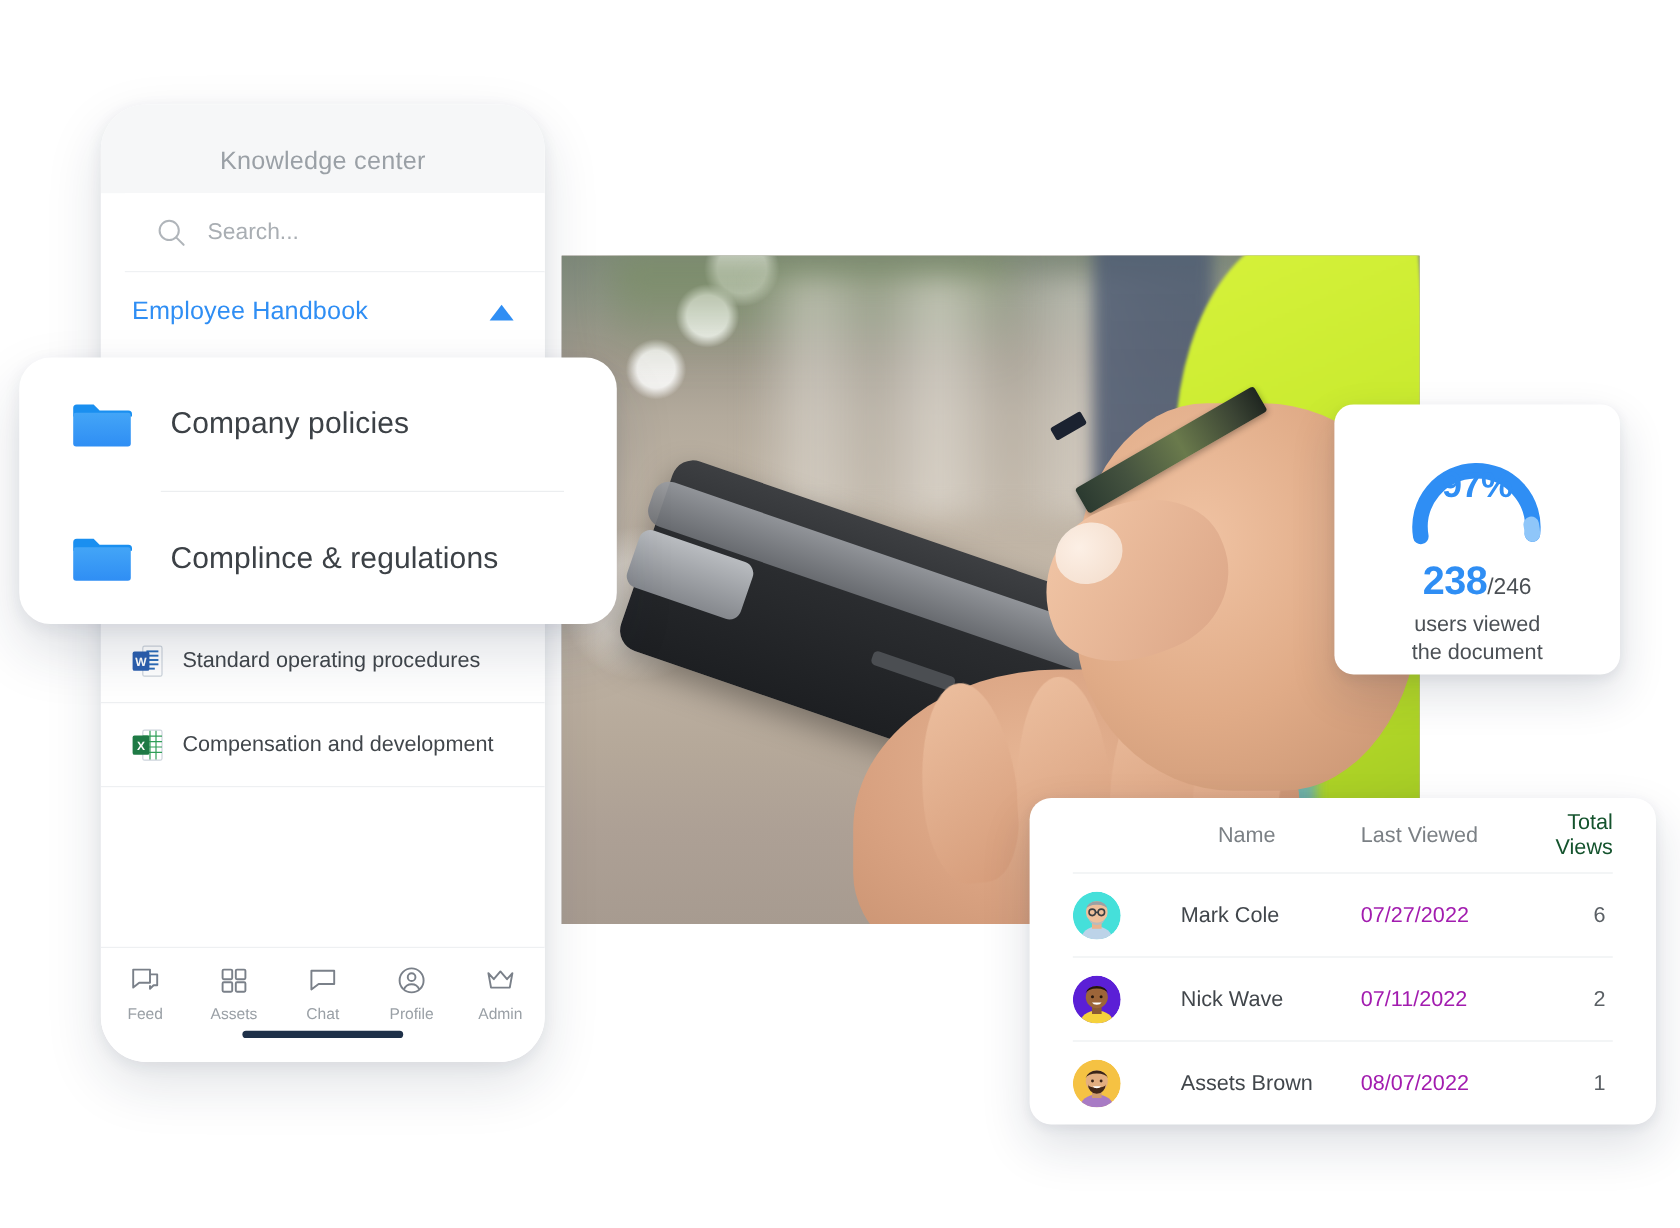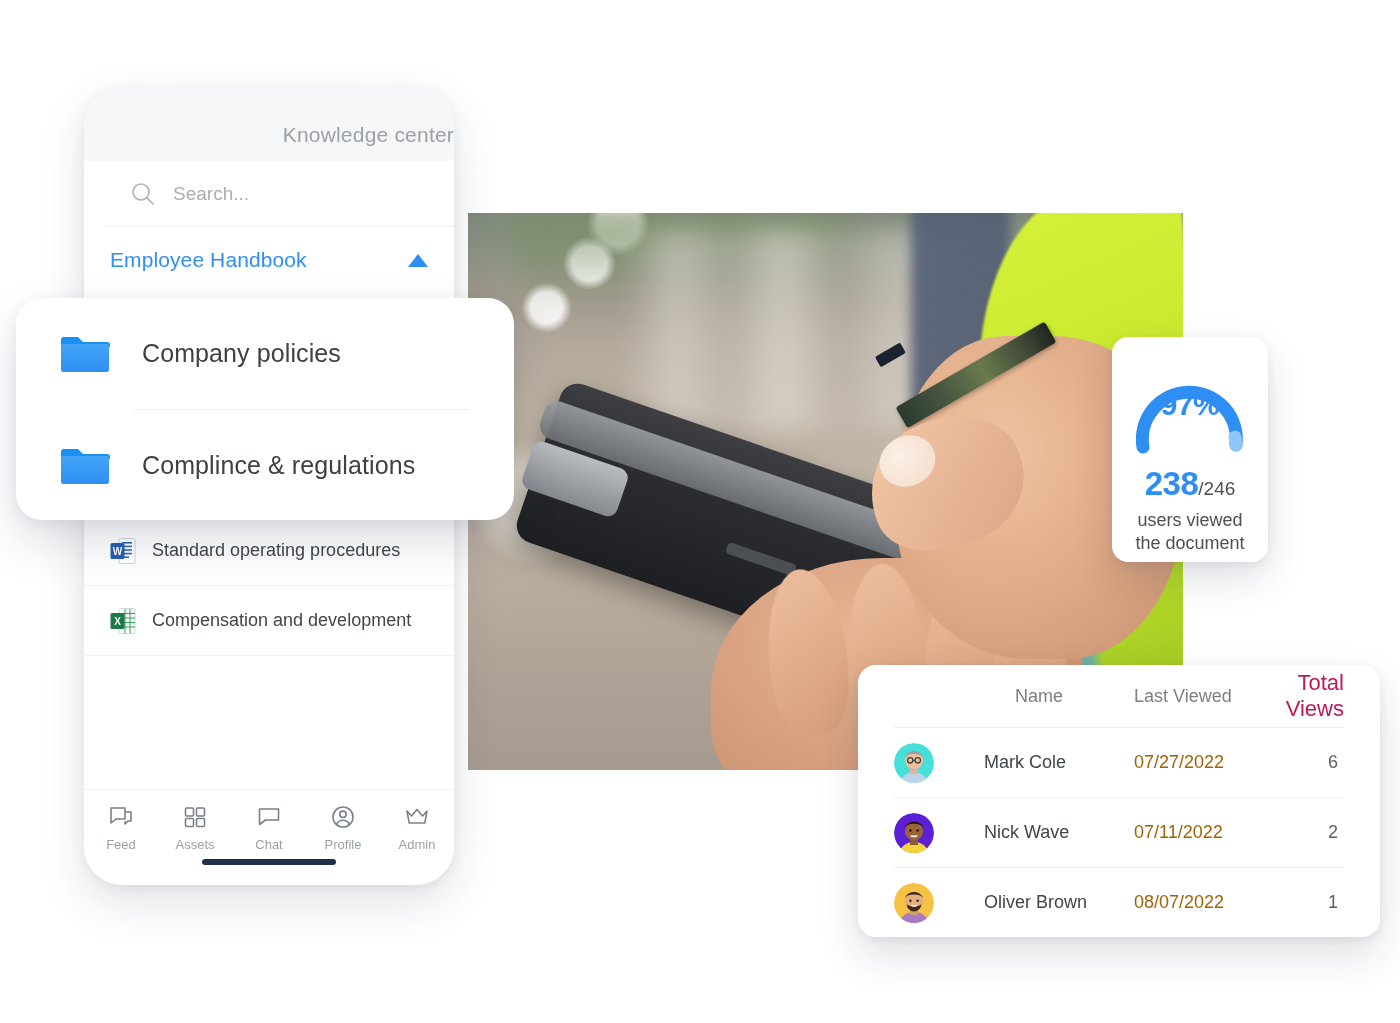--- a/index.html
+++ b/index.html
@@ -136,21 +136,21 @@
 
   
   .phone {
     position:absolute; left:84px; top:87px; width:370px; height:798px;
     background:#ffffff; border-radius:38px;
     box-shadow:0 18px 46px rgba(24,38,64,.13), 0 3px 12px rgba(24,38,64,.07);
     overflow:hidden;
   }
   .phone-header {
     height:74px; background:#f6f7f8;
-    display:flex; align-items:flex-end; justify-content:flex-end;
+    display:flex; align-items:flex-end; justify-content:center;
     padding-bottom:14px;
   }
   .phone-title { font-size:21px; color:#9aa0a6; letter-spacing:.2px; }
 
   .searchbar {
     height:66px; background:#fff; display:flex; align-items:center;
     padding:0 26px; border-bottom:1px solid #eceef0;margin-left:20px;
   }
   .search-icon { width:26px; height:26px; flex:0 0 26px; margin-right:17px; }
   .search-ph { font-size:19px; color:#a9aeb3; }
@@ -195,21 +195,21 @@
     box-shadow:0 22px 48px rgba(24,38,64,.15), 0 4px 14px rgba(24,38,64,.07);
     padding:0 44px;
   }
   .folder-row { height:111px; display:flex; align-items:center; }
   .folder-div { height:1px; background:#eceef0; margin-left:74px; }
   .folder-ico { width:50px; height:40px; margin-right:32px; flex:0 0 50px; }
   .folder-lbl { font-size:25px; color:#3c4146; letter-spacing:.1px; }
 
   
   .gauge-card {
-    position:absolute; left:1112px; top:337px; width:156px; height:225px;
+    position:absolute; left:1112px; top:337px; width:238px; height:225px;
     background:#fff; border-radius:16px;
     box-shadow:0 16px 38px rgba(24,38,64,.14), 0 3px 10px rgba(24,38,64,.07);
     display:flex; flex-direction:column; align-items:center;
     padding-top:22px;
   }
   .gauge-wrap { position:relative; width:122px; height:92px; }
   .gauge-pct {
     position:absolute; left:0; right:0; top:29px; text-align:center;
     font-size:30px; font-weight:bold; color:#2f8ef4; letter-spacing:-.5px;
   }
@@ -221,31 +221,31 @@
   
   .table-card {
     position:absolute; left:858px; top:665px; width:522px; height:272px;
     background:#fff; border-radius:18px;
     box-shadow:0 18px 42px rgba(24,38,64,.14), 0 3px 10px rgba(24,38,64,.07);
     padding:0 36px;
   }
   .thead { display:flex; align-items:center; height:62px; }
   .tcol-name { flex:0 0 240px; font-size:18px; color:#7b8085; padding-left:50px;text-align:center; }
   .tcol-last { flex:0 0 150px; font-size:18px; color:#7b8085; text-align:left; }
-  .tcol-tot  { flex:1; font-size:22px; color:#be185d; text-align:right; }
+  .tcol-tot  { flex:1; font-size:18px; color:#14532d; text-align:right; }
   .trow {
     display:flex; align-items:center; height:70px; border-top:1px solid #eceef0;
   }
   .tname-cell { flex:0 0 240px; display:flex; align-items:center;gap:32px; }
   .avatar {
     width:40px; height:40px; border-radius:50%; margin-right:18px; flex:0 0 40px;
     overflow:hidden; position:relative;
   }
   .tname { font-size:18px; color:#41464b; }
-  .tlast { flex:0 0 150px; font-size:18px; color:#a16207; }
+  .tlast { flex:0 0 150px; font-size:18px; color:#a21caf; }
   .ttot  { flex:1; font-size:18px; color:#5b6065; text-align:right; padding-right:6px; }
 </style>
 </head>
 <body>
 
 <div id="stage">
 
   <div class="photo">
     <div class="bg"></div>
     <div class="greenery"></div>
@@ -513,20 +513,20 @@
             <circle cx="20" cy="18" r="9.2" fill="#e3ae80"></circle>
             <path d="M10.6 15.5 a9.6 8 0 0 1 18.8 0 a9.6 5 0 0 0 -18.8 0 z" fill="#3a2418"></path>
             <path d="M12.6 20.5 a7.4 8 0 0 0 14.8 0 a7.4 3 0 0 1 -14.8 0 z" fill="#44291a"></path>
             <g fill="#3a2418">
                 <circle cx="16.4" cy="17.8" r="1.2"></circle>
                 <circle cx="23.6" cy="17.8" r="1.2"></circle>
               </g>
             <path d="M16.6 22.2 a3.6 2.4 0 0 0 6.8 0 z" fill="#fff"></path>
           </svg>
         </span>
-        <span class="tname">Oliver Brown</span>
+        <span class="tname">Assets Brown</span>
       </div>
       <div class="tlast">08/07/2022</div>
       <div class="ttot">1</div>
     </div>
   </div>
 
 </div>
 
 </body></html>

